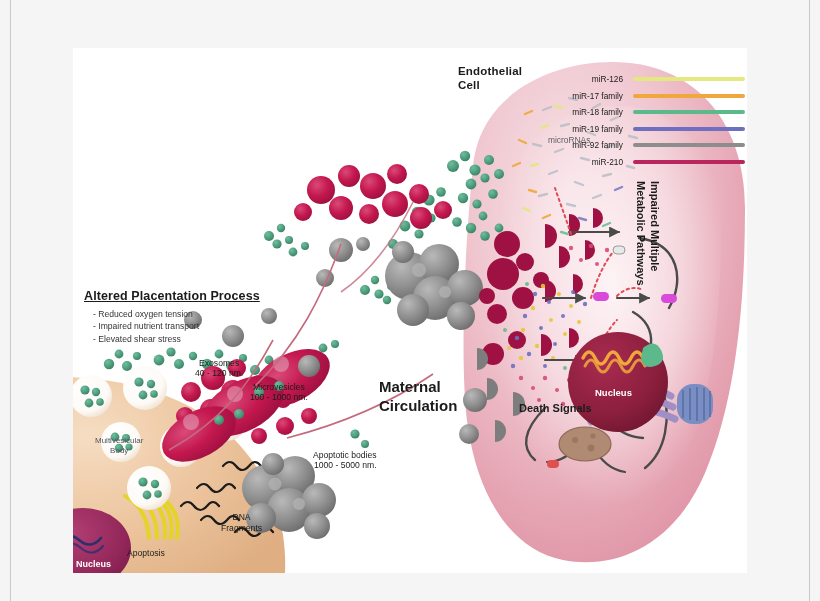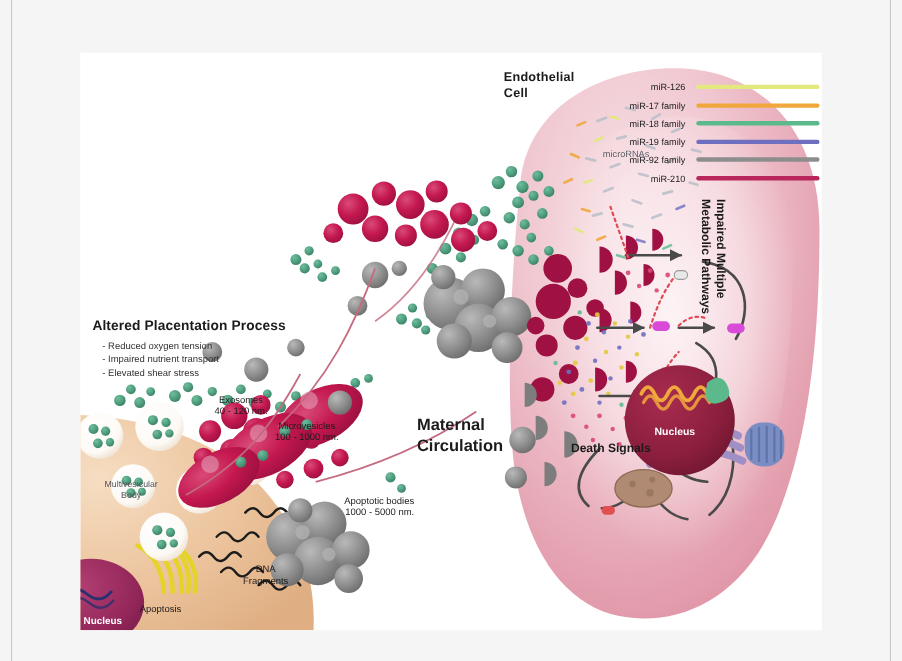--- a/index.html
+++ b/index.html
@@ -20,21 +20,21 @@
     background:#ffffff;overflow:hidden;
   }
   #figure-svg{display:block;width:674px;height:525px;}
 
   .lbl{position:absolute;color:#1b1b1b;line-height:1.18;white-space:pre-line;}
   .lbl.bold{font-weight:bold;}
   .lbl.white{color:#ffffff;}
   .lbl.grey{color:#54535a;}
 
   #t-endothelial{left:385px;top:17px;font-size:11.5px;font-weight:bold;letter-spacing:.2px;}
-  #t-altered-title{left:11px;top:241px;font-size:12.5px;font-weight:bold;letter-spacing:.1px;}
+  #t-altered-title{left:11px;top:241px;font-size:12.5px;font-weight:bold;letter-spacing:.1px;text-decoration:underline;}
   #t-altered-list{left:20px;top:260px;font-size:8.6px;color:#333;line-height:1.45;}
   #t-exosomes{left:122px;top:310px;font-size:8.6px;text-align:center;}
   #t-microvesicles{left:177px;top:334px;font-size:8.6px;text-align:center;}
   #t-apoptotic{left:240px;top:402px;font-size:8.6px;text-align:right;}
   #t-multivesicular{left:22px;top:388px;font-size:8px;text-align:center;line-height:1.3;}
   #t-dna{left:148px;top:464px;font-size:8.6px;text-align:center;line-height:1.25;}
   #t-apoptosis{left:54px;top:500px;font-size:8.6px;text-align:center;}
   #t-nucleus-troph{left:3px;top:511px;font-size:9px;font-weight:bold;}
   #t-maternal{left:306px;top:330px;font-size:15px;font-weight:bold;line-height:1.25;}
   #t-preeclamptic{left:181px;top:489px;font-size:11.5px;font-weight:bold;line-height:1.25;}

